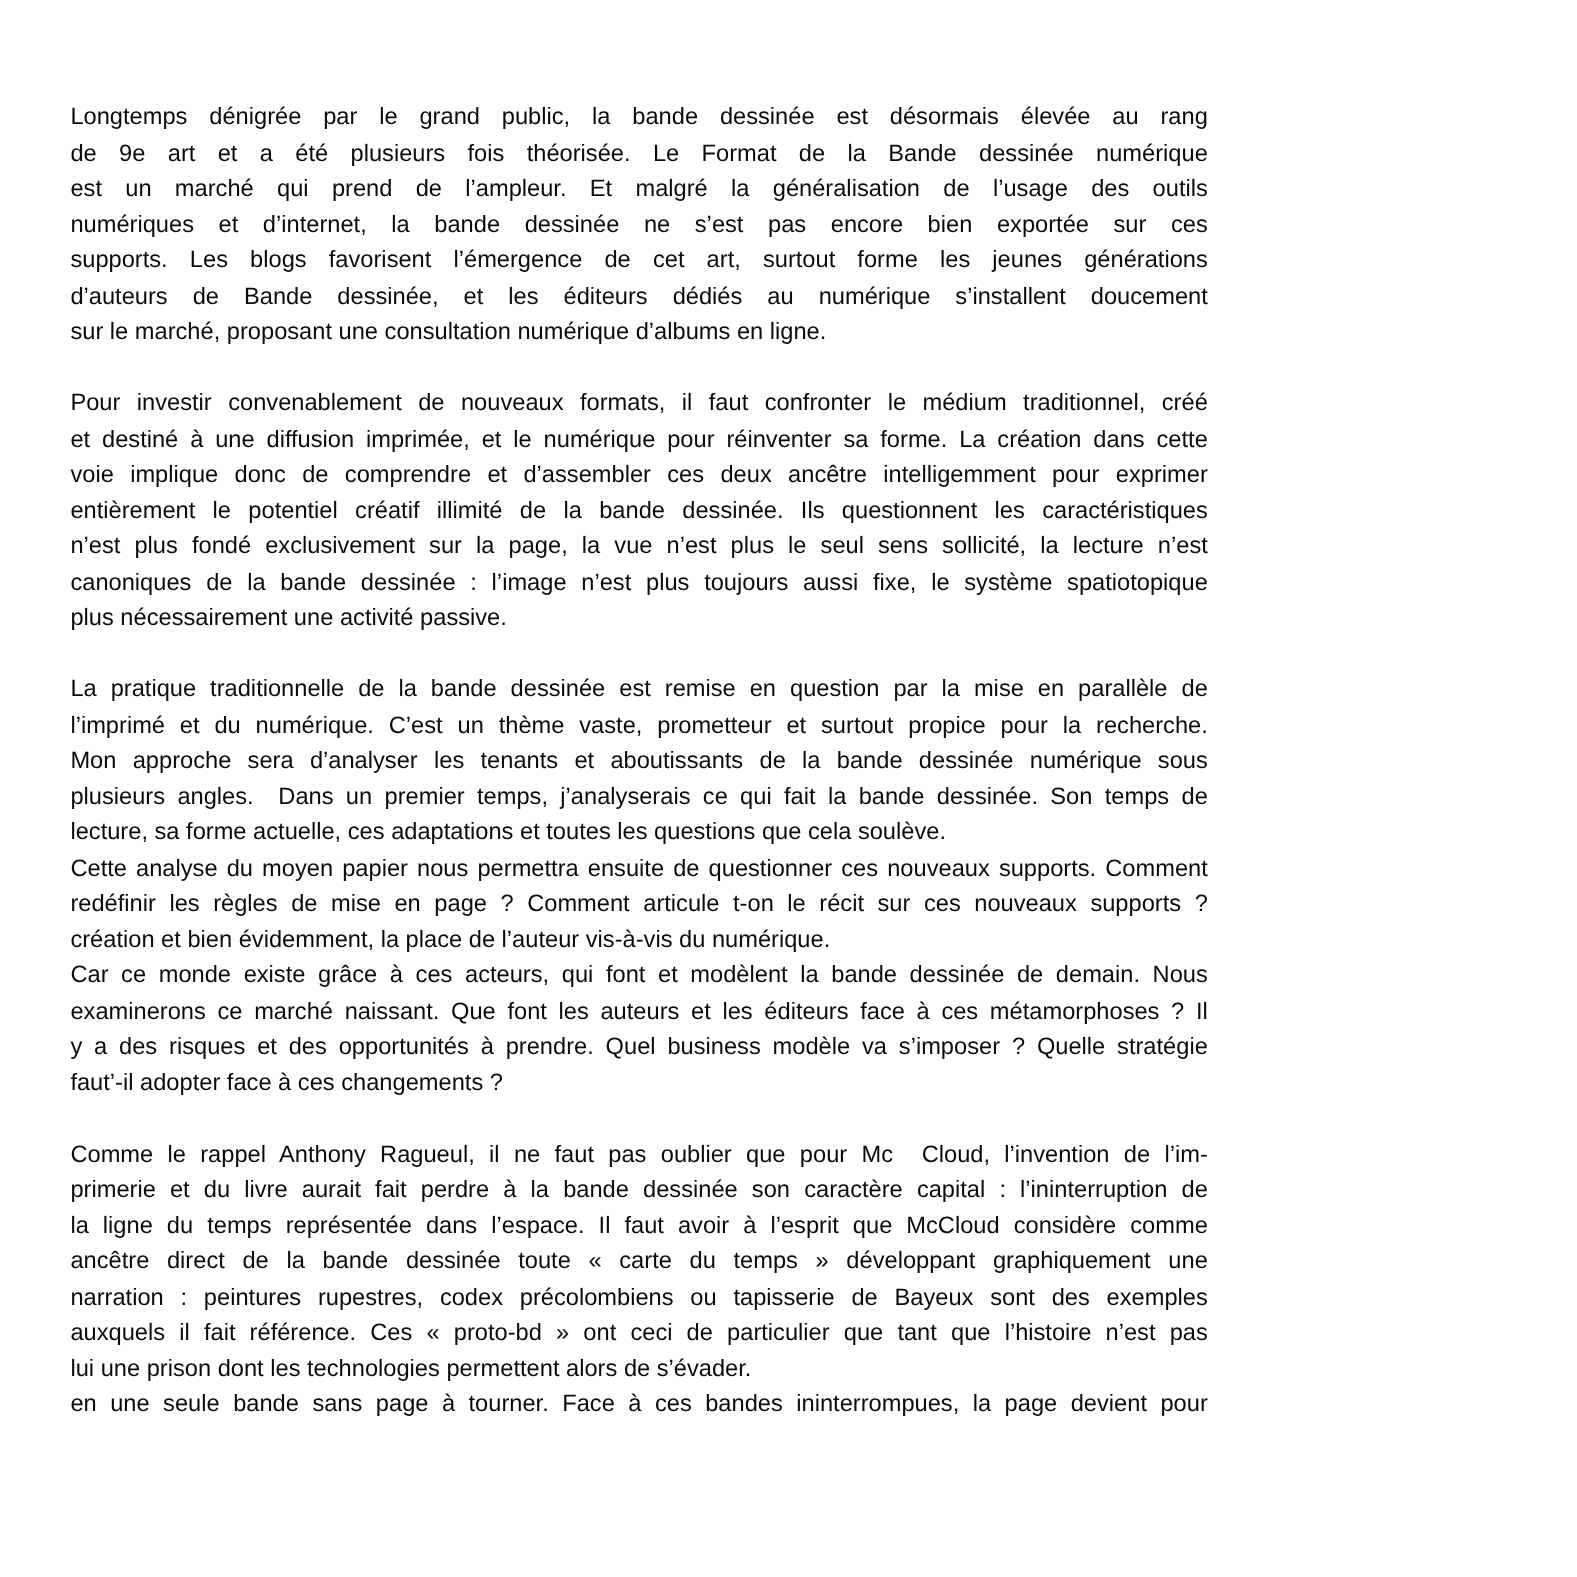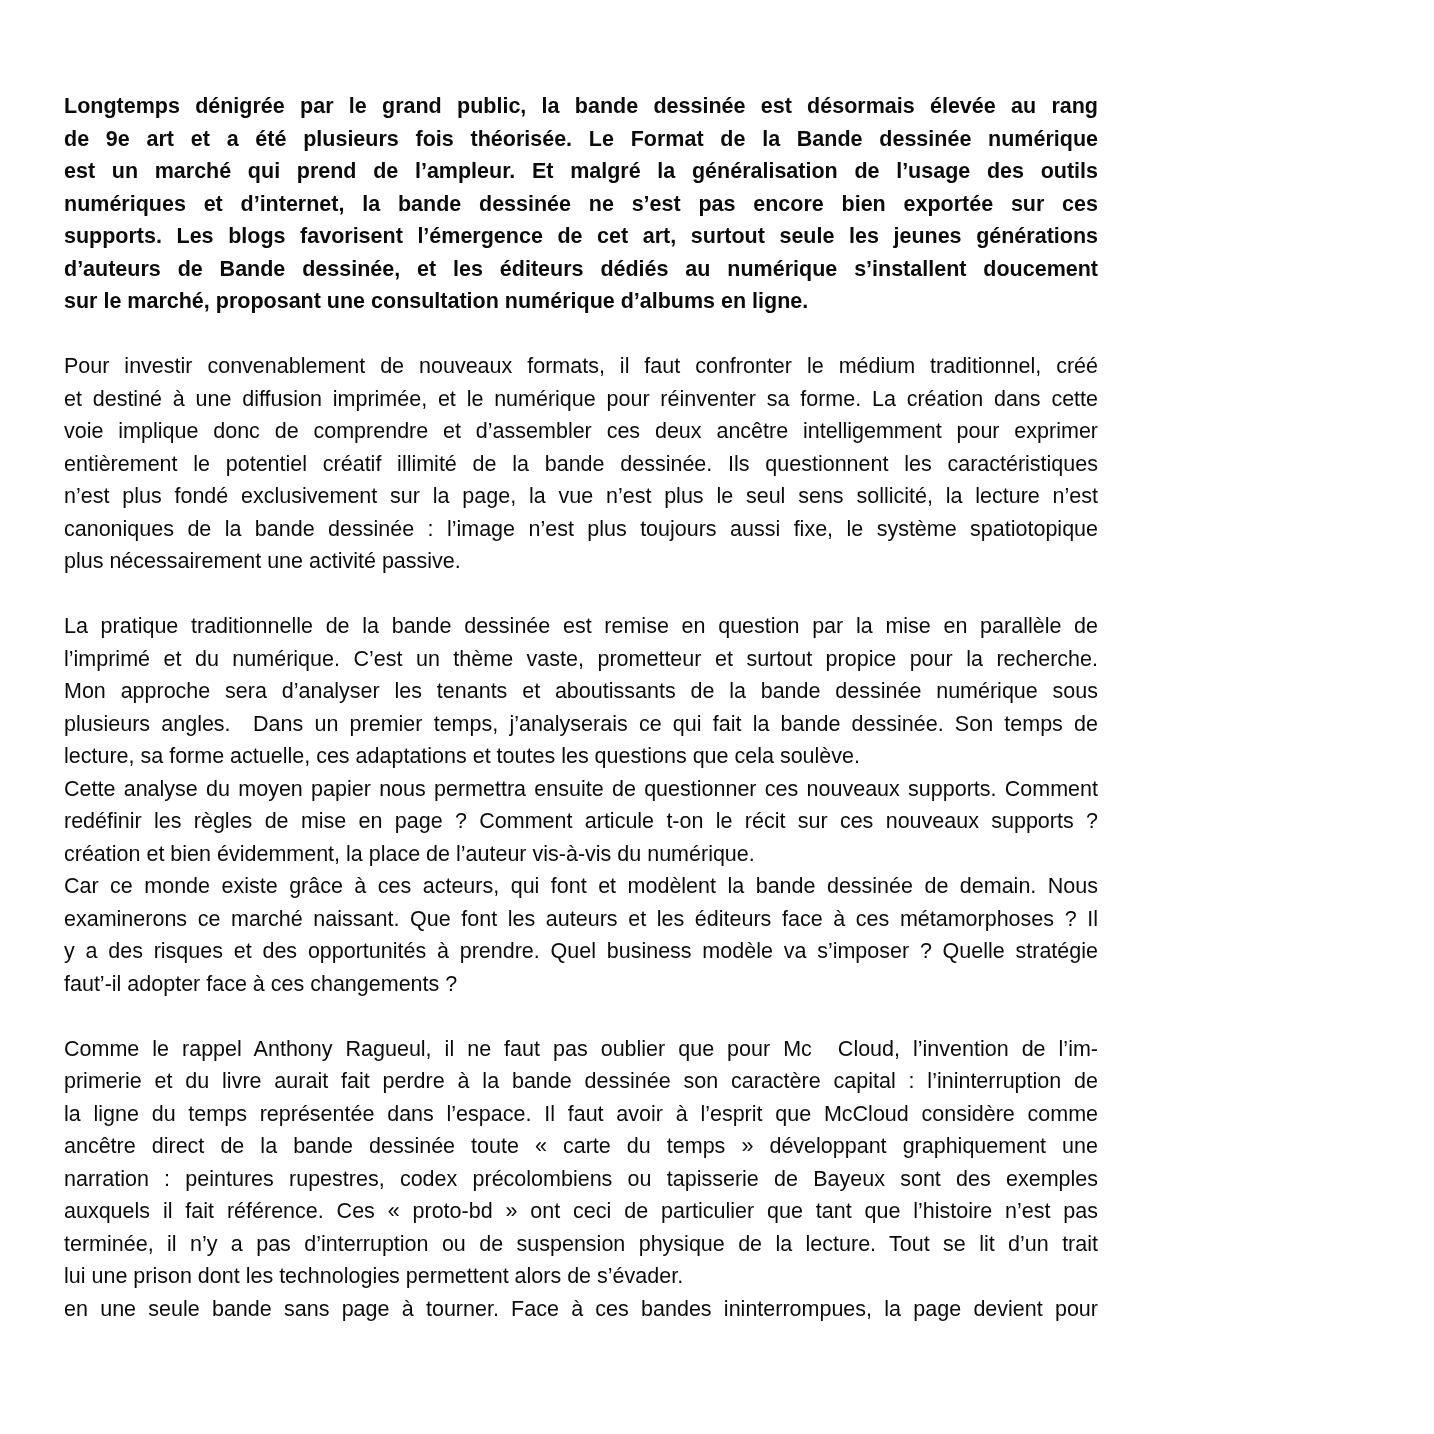--- a/index.html
+++ b/index.html
@@ -24,41 +24,41 @@
   .para {
     margin: 0;
     padding: 0;
     font-size: 21.5px;
     line-height: 32.5px;
   }
   .para.gap {
     margin-top: 32.5px;
   }
   .para.bold {
-    font-weight: 700;
+    font-weight: 400;
   }
   .line {
     white-space: pre-wrap;
     text-align: justify;
     text-align-last: justify;
   }
   .line.last {
     text-align-last: left;
   }
 </style>
 </head>
 <body>
 
 <main class="page">
     <div class="para bold">
       <div class="line">Longtemps dénigrée par le grand public, la bande dessinée est désormais élevée au rang</div>
       <div class="line">de 9e art et a été plusieurs fois théorisée. Le Format de la Bande dessinée numérique</div>
       <div class="line">est un marché qui prend de l’ampleur. Et malgré la généralisation de l’usage des outils</div>
       <div class="line">numériques et d’internet, la bande dessinée ne s’est pas encore bien exportée sur ces</div>
-      <div class="line">supports. Les blogs favorisent l’émergence de cet art, surtout seule les jeunes générations</div>
+      <div class="line">supports. Les blogs favorisent l’émergence de cet art, surtout forme les jeunes générations</div>
       <div class="line">d’auteurs de Bande dessinée, et les éditeurs dédiés au numérique s’installent doucement</div>
       <div class="line last">sur le marché, proposant une consultation numérique d’albums en ligne.</div>
     </div>
     <div class="para gap">
       <div class="line">Pour investir convenablement de nouveaux formats, il faut confronter le médium traditionnel, créé</div>
       <div class="line">et destiné à une diffusion imprimée, et le numérique pour réinventer sa forme. La création dans cette</div>
       <div class="line">voie implique donc de comprendre et d’assembler ces deux ancêtre intelligemment pour exprimer</div>
       <div class="line">entièrement le potentiel créatif illimité de la bande dessinée. Ils questionnent les caractéristiques</div>
       <div class="line">n’est plus fondé exclusivement sur la page, la vue n’est plus le seul sens sollicité, la lecture n’est</div>
       <div class="line">canoniques de la bande dessinée : l’image n’est plus toujours aussi fixe, le système spatiotopique</div>
@@ -82,17 +82,16 @@
       <div class="line">y a des risques et des opportunités à prendre. Quel business modèle va s’imposer ? Quelle stratégie</div>
       <div class="line last">faut’-il adopter face à ces changements ?</div>
     </div>
     <div class="para gap">
       <div class="line">Comme le rappel Anthony Ragueul, il ne faut pas oublier que pour Mc  Cloud, l’invention de l’im-</div>
       <div class="line">primerie et du livre aurait fait perdre à la bande dessinée son caractère capital : l’ininterruption de</div>
       <div class="line">la ligne du temps représentée dans l’espace. Il faut avoir à l’esprit que McCloud considère comme</div>
       <div class="line">ancêtre direct de la bande dessinée toute « carte du temps » développant graphiquement une</div>
       <div class="line">narration : peintures rupestres, codex précolombiens ou tapisserie de Bayeux sont des exemples</div>
       <div class="line">auxquels il fait référence. Ces « proto-bd » ont ceci de particulier que tant que l’histoire n’est pas</div>
-      <div class="line">terminée, il n’y a pas d’interruption ou de suspension physique de la lecture. Tout se lit d’un trait</div>
       <div class="line last">lui une prison dont les technologies permettent alors de s’évader.</div>
       <div class="line">en une seule bande sans page à tourner. Face à ces bandes ininterrompues, la page devient pour</div>
     </div>
   </main>
 
 </body></html>

